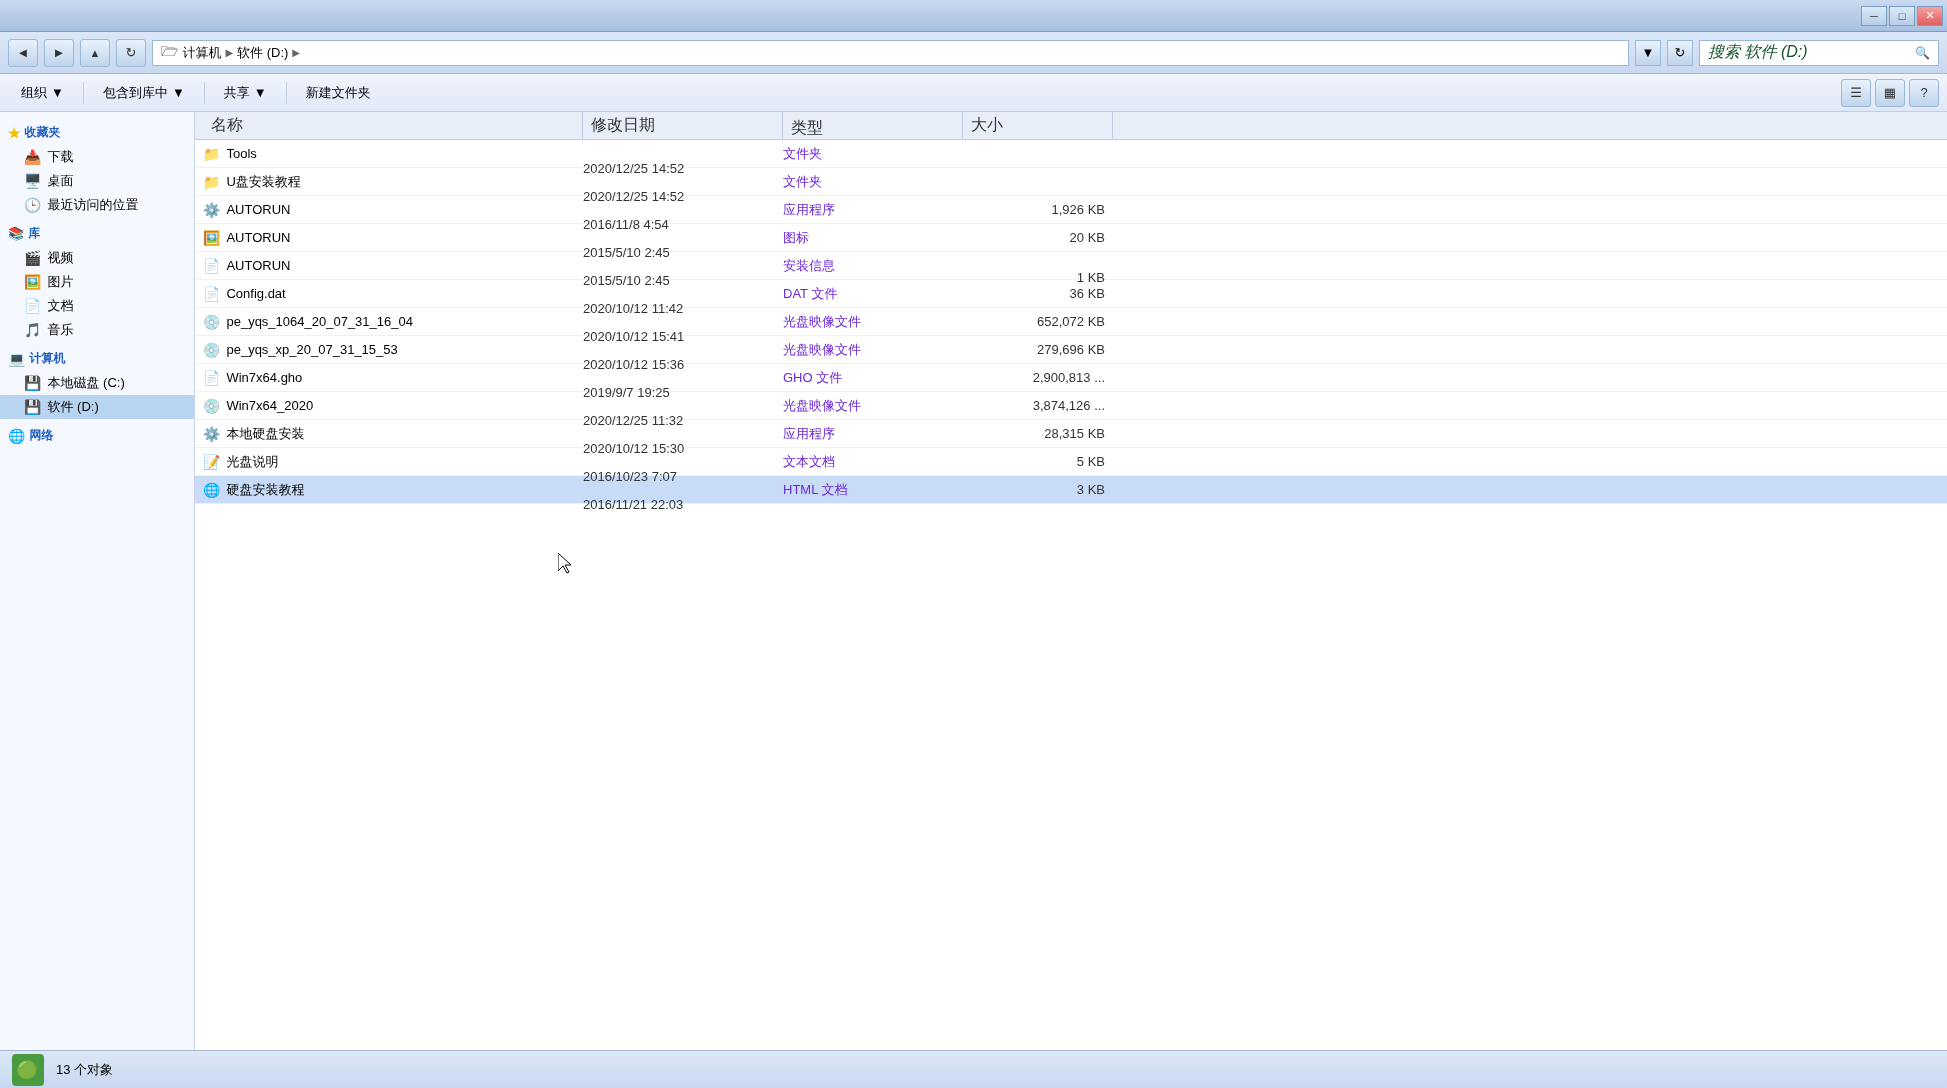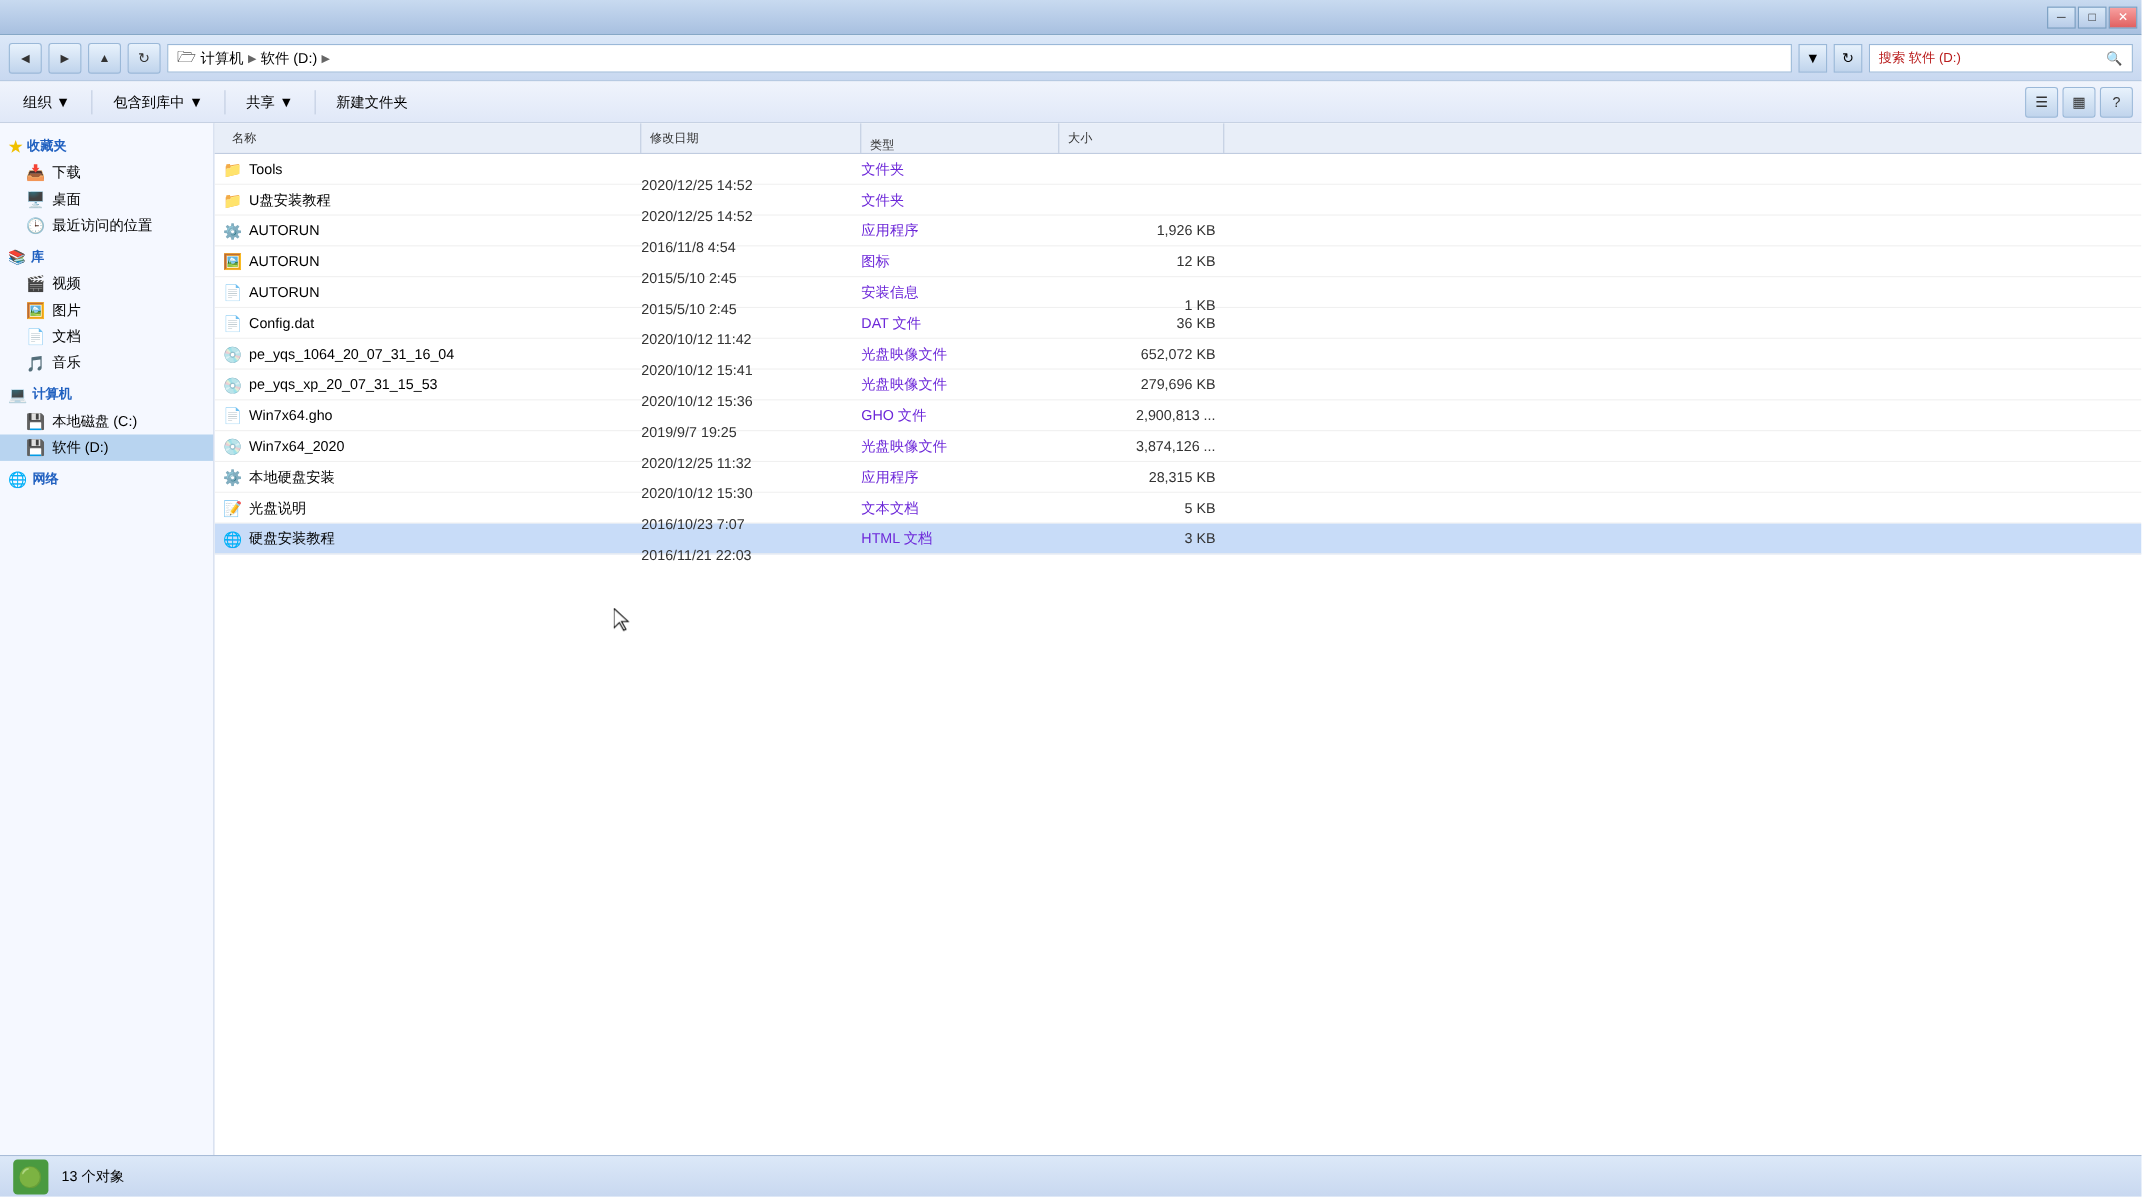--- a/index.html
+++ b/index.html
@@ -187,21 +187,21 @@
     
     .col-headers {
       display: flex;
       align-items: center;
       height: 28px;
       background: #e8eef8;
       border-bottom: 1px solid #c0cce0;
       padding: 0 8px;
     }
     .col-header {
-      font-size: 11px;
+      font-size: 16px;
       color: #333;
       cursor: pointer;
       padding: 0 8px;
       height: 100%;
       display: flex;
       align-items: center;
       border-right: 1px solid #c0cce0;
     }
     .col-name { width: 380px; }
     .col-date { width: 200px; text-align: center; }
@@ -268,21 +268,21 @@
   <div class="breadcrumb-bar">
     <span style="font-size:14px;">🗁</span>
     <span>计算机</span>
     <span class="breadcrumb-separator">▶</span>
     <span>软件 (D:)</span>
     <span class="breadcrumb-separator">▶</span>
   </div>
   <div class="refresh-btn">▼</div>
   <div class="refresh-btn">↻</div>
   <div class="search-bar">
-    <span style="color:#b91c1c; font-size:12px;">搜索 软件 (D:)</span>
+    <span style="color:#14532d; font-size:16px;font-style:italic;">搜索 软件 (D:)</span>
     <span style="margin-left:auto; color:#888;">🔍</span>
   </div>
 </div>
 
 <div class="toolbar">
   <button class="toolbar-btn">
     <span>组织</span>
     <span>▼</span>
   </button>
   <div class="toolbar-sep"></div>
@@ -421,21 +421,21 @@
     <div class="file-cell cell-type">应用程序</div>
     <div class="file-cell cell-size" style="justify-content:flex-end;">1,926 KB</div>
   </div>
         <div class="file-row">
     <div class="file-cell cell-name">
       <span class="file-icon">🖼️</span>
       <span>AUTORUN</span>
     </div>
     <div class="file-cell cell-date">2015/5/10 2:45</div>
     <div class="file-cell cell-type">图标</div>
-    <div class="file-cell cell-size" style="justify-content:flex-end;">12 KB</div>
+    <div class="file-cell cell-size" style="justify-content:flex-end;">20 KB</div>
   </div>
         <div class="file-row">
     <div class="file-cell cell-name">
       <span class="file-icon">📄</span>
       <span>AUTORUN</span>
     </div>
     <div class="file-cell cell-date">2015/5/10 2:45</div>
     <div class="file-cell cell-type">安装信息</div>
     <div class="file-cell cell-size" style="justify-content:flex-end;margin-top:24px;">1 KB</div>
   </div>

